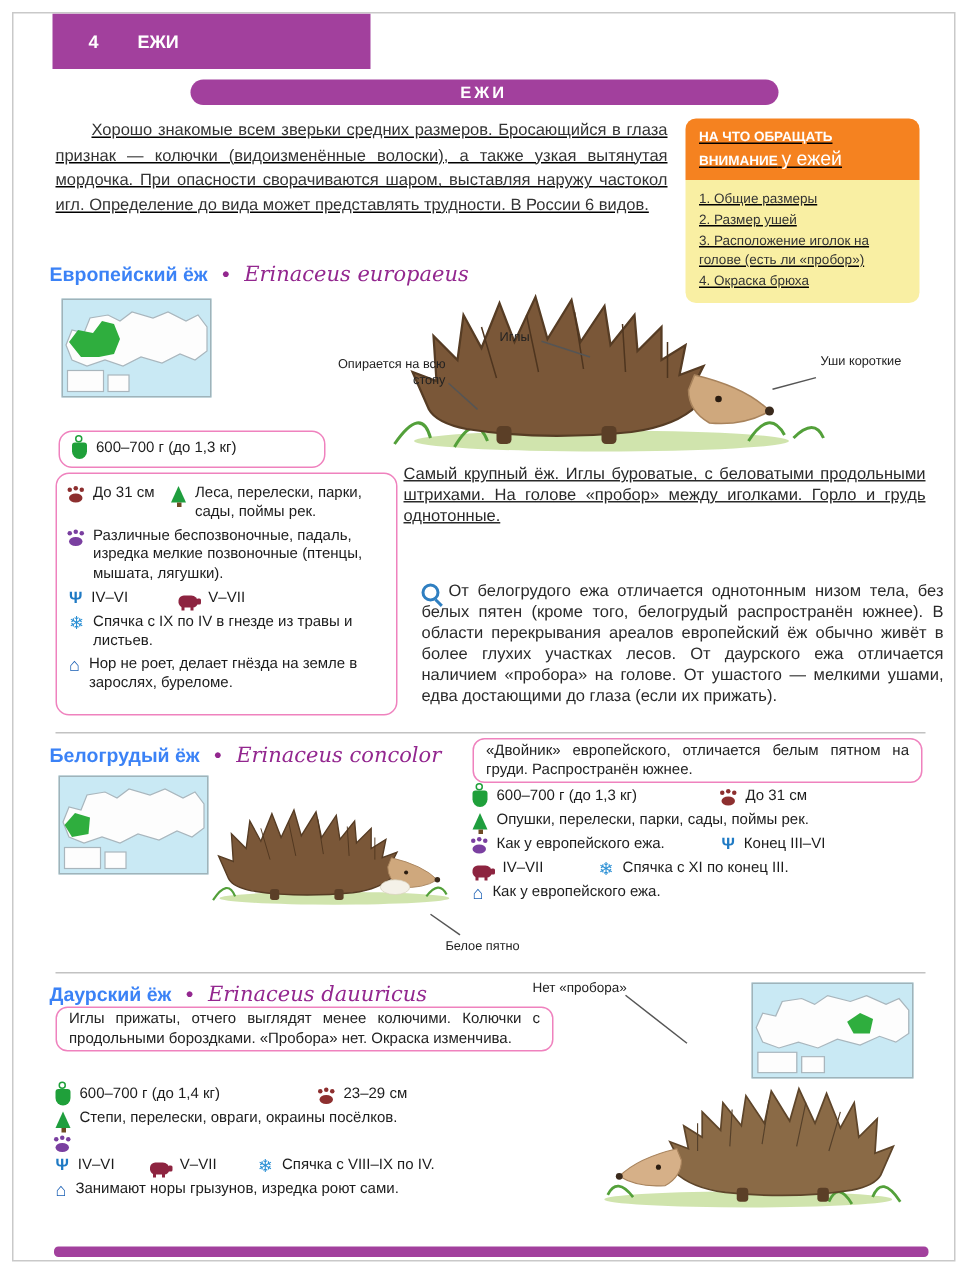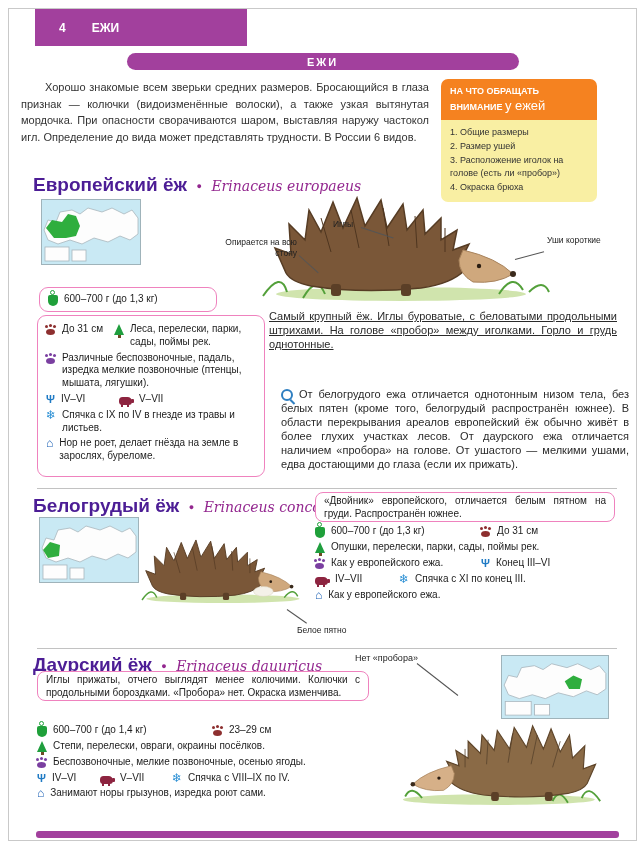--- a/index.html
+++ b/index.html
@@ -4,31 +4,31 @@
 <style>
   html,body{margin:0;padding:0;}
   body{width:644px;height:848px;background:#fff;font-family:"Liberation Sans","DejaVu Sans",sans-serif;position:relative;}
   .page{position:absolute;left:8px;top:8px;width:627px;height:831px;border:1px solid #c9c9c9;background:#fff;overflow:hidden;}
 
   .header-block{position:absolute;left:26px;top:0;width:212px;height:37px;background:#a2409d;color:#fff;
     display:flex;align-items:center;gap:26px;padding-left:24px;box-sizing:border-box;font-size:12px;font-weight:bold;}
   .badge{position:absolute;top:44px;left:50%;width:392px;margin-left:-196px;height:17px;background:#a2409d;border-radius:9px;
     color:#fff;font-size:11px;font-weight:bold;display:flex;align-items:center;justify-content:center;letter-spacing:2px;}
 
-  .intro-wrap{position:absolute;top:70px;left:12px;width:582px;display:flex;gap:12px;}
+  .intro-wrap{position:absolute;top:70px;left:28px;width:582px;display:flex;gap:12px;text-decoration:underline;}
   .intro{width:408px;font-size:11px;line-height:1.5;text-align:justify;color:#333;margin:0;text-indent:24px;}
   .attn{width:156px;flex:none;}
   .attn-head{background:#f58220;border-radius:7px 7px 0 0;padding:6px 9px 5px;color:#fff;}
   .attn-title{font-size:9px;font-weight:bold;line-height:1.35;}
   .attn-sub{font-size:13px;font-weight:normal;}
   .attn-list{background:#f9efa3;border-radius:0 0 7px 7px;padding:6px 9px 7px;font-size:9px;line-height:1.45;color:#333;}
   .attn-item{margin:0 0 1px;}
 
   .sp-head{position:absolute;white-space:nowrap;}
-  .sp-name{color:#4c1d95;font-weight:bold;font-size:19px;}
+  .sp-name{color:#3b82f6;font-weight:bold;font-size:13px;}
   .sp-bullet{color:#93278f;font-size:9px;vertical-align:2px;margin:0 5px;}
   .sp-latin{color:#93278f;font-style:italic;font-size:14px;font-family:"DejaVu Serif","Liberation Serif",serif;}
 
   .map{position:absolute;border:1px solid #9fb3ba;background:#c9e9f4;}
   .map svg{display:block;width:100%;height:100%;}
   .illus{position:absolute;}
   .illus svg{display:block;width:100%;height:100%;}
 
   .statbox{position:absolute;border:1.6px solid #ef82be;border-radius:9px;box-sizing:border-box;padding:4px 8px;background:#fff;}
   .srow{display:flex;align-items:flex-start;margin:3px 0;}
@@ -263,21 +263,20 @@
       <span class="stxt" style="width:160px;flex:none;">600–700 г (до 1,4 кг)</span>
       <span class="ic-paw c-darkred"></span>
       <span class="stxt">23–29 см</span>
     </div>
     <div class="srow">
       <span class="ic-tree"></span>
       <span class="stxt">Степи, перелески, овраги, окраины посёлков.</span>
     </div>
     <div class="srow">
       <span class="ic-paw c-purple"></span>
-      <span class="stxt">Беспозвоночные, мелкие позвоночные, осенью ягоды.</span>
     </div>
     <div class="srow">
       <span class="ic-glyph fork">Ψ</span>
       <span class="stxt" style="width:48px;flex:none;">IV–VI</span>
       <span class="ic-pig"></span>
       <span class="stxt" style="width:52px;flex:none;">V–VII</span>
       <span class="ic-glyph snow">❄</span>
       <span class="stxt">Спячка с VIII–IX по IV.</span>
     </div>
     <div class="srow">

